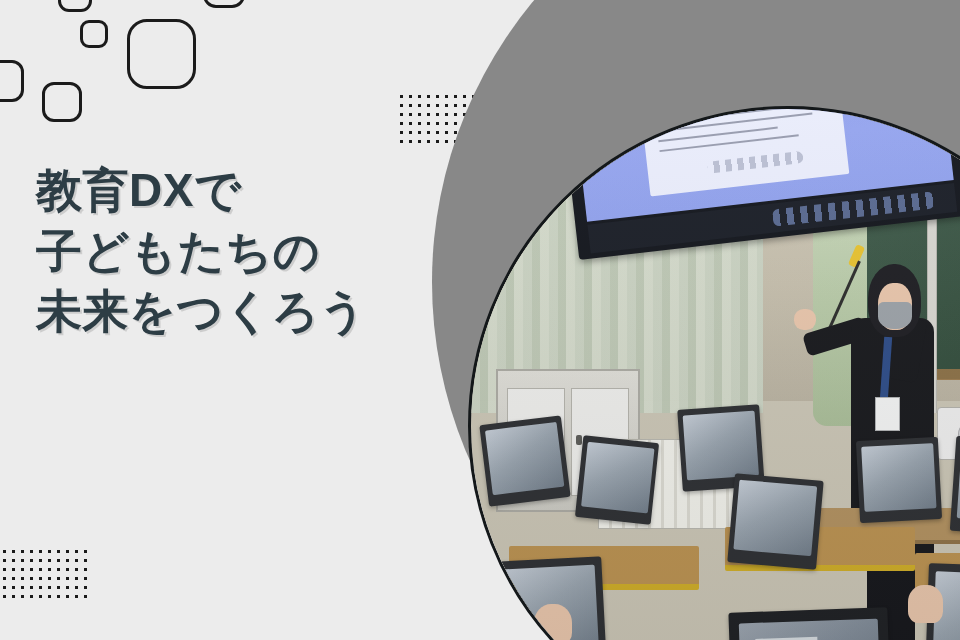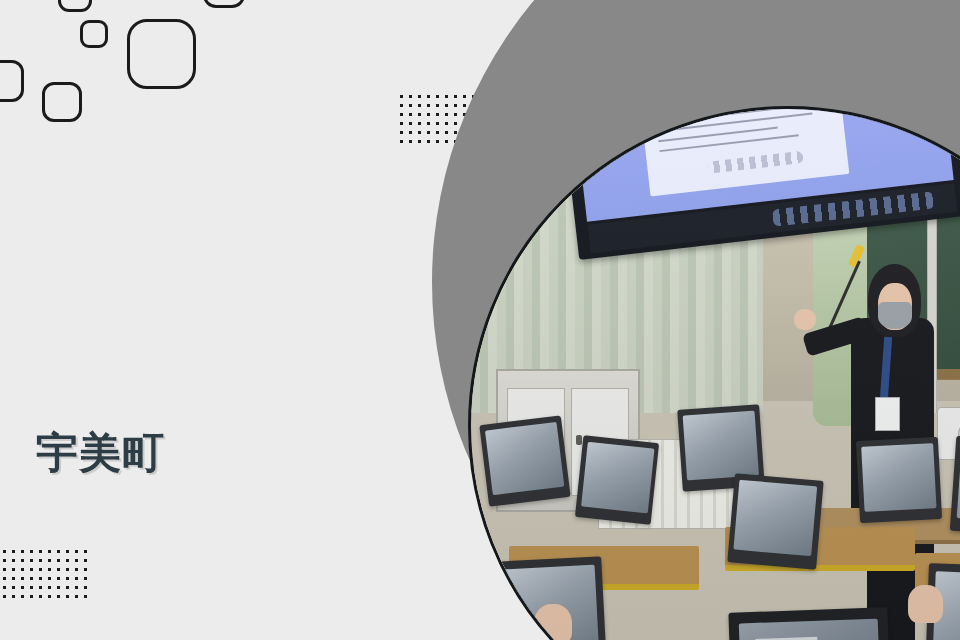--- a/index.html
+++ b/index.html
@@ -537,15 +537,17 @@
               
             </div>
           </div>
         </div>
 
         <div class="photo-tone"></div>
       </div>
     </div>
   </div>
 
-  <div class="subtitle">宇美町</div>
+  <div class="headline">教育DXで
+子どもたちの
+未来をつくろう</div>
 
 </div>
 
 </body></html>

